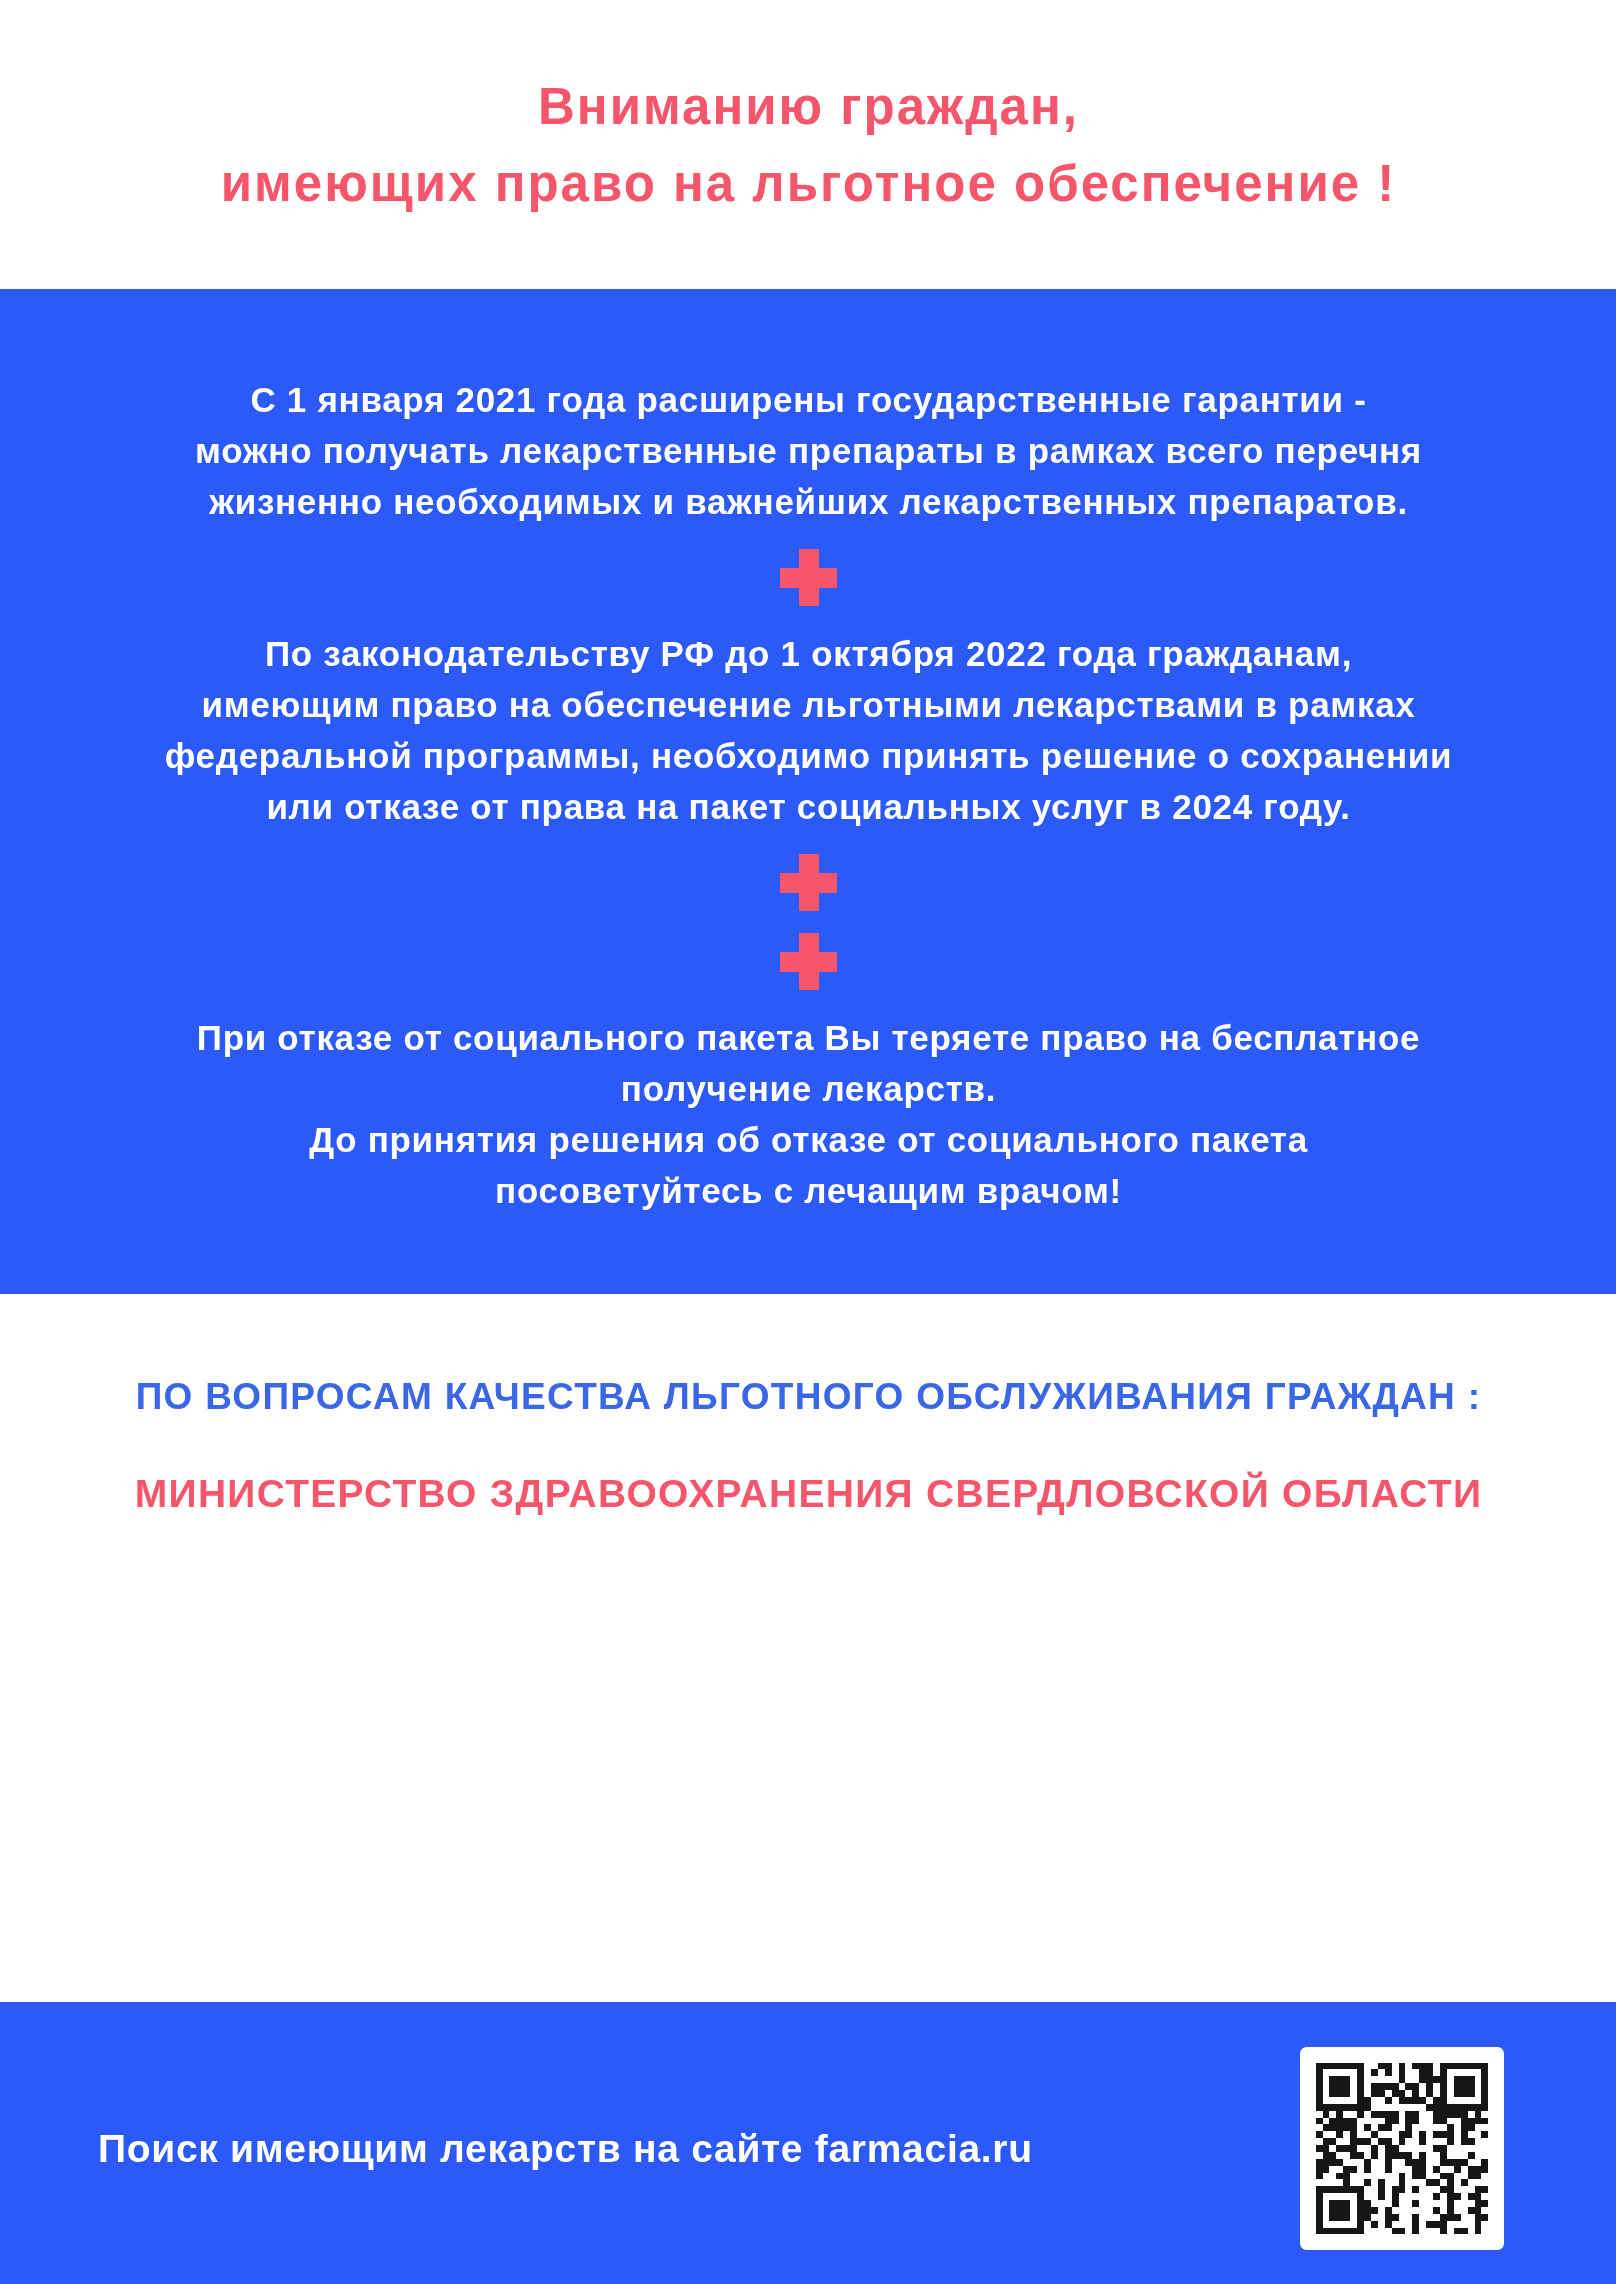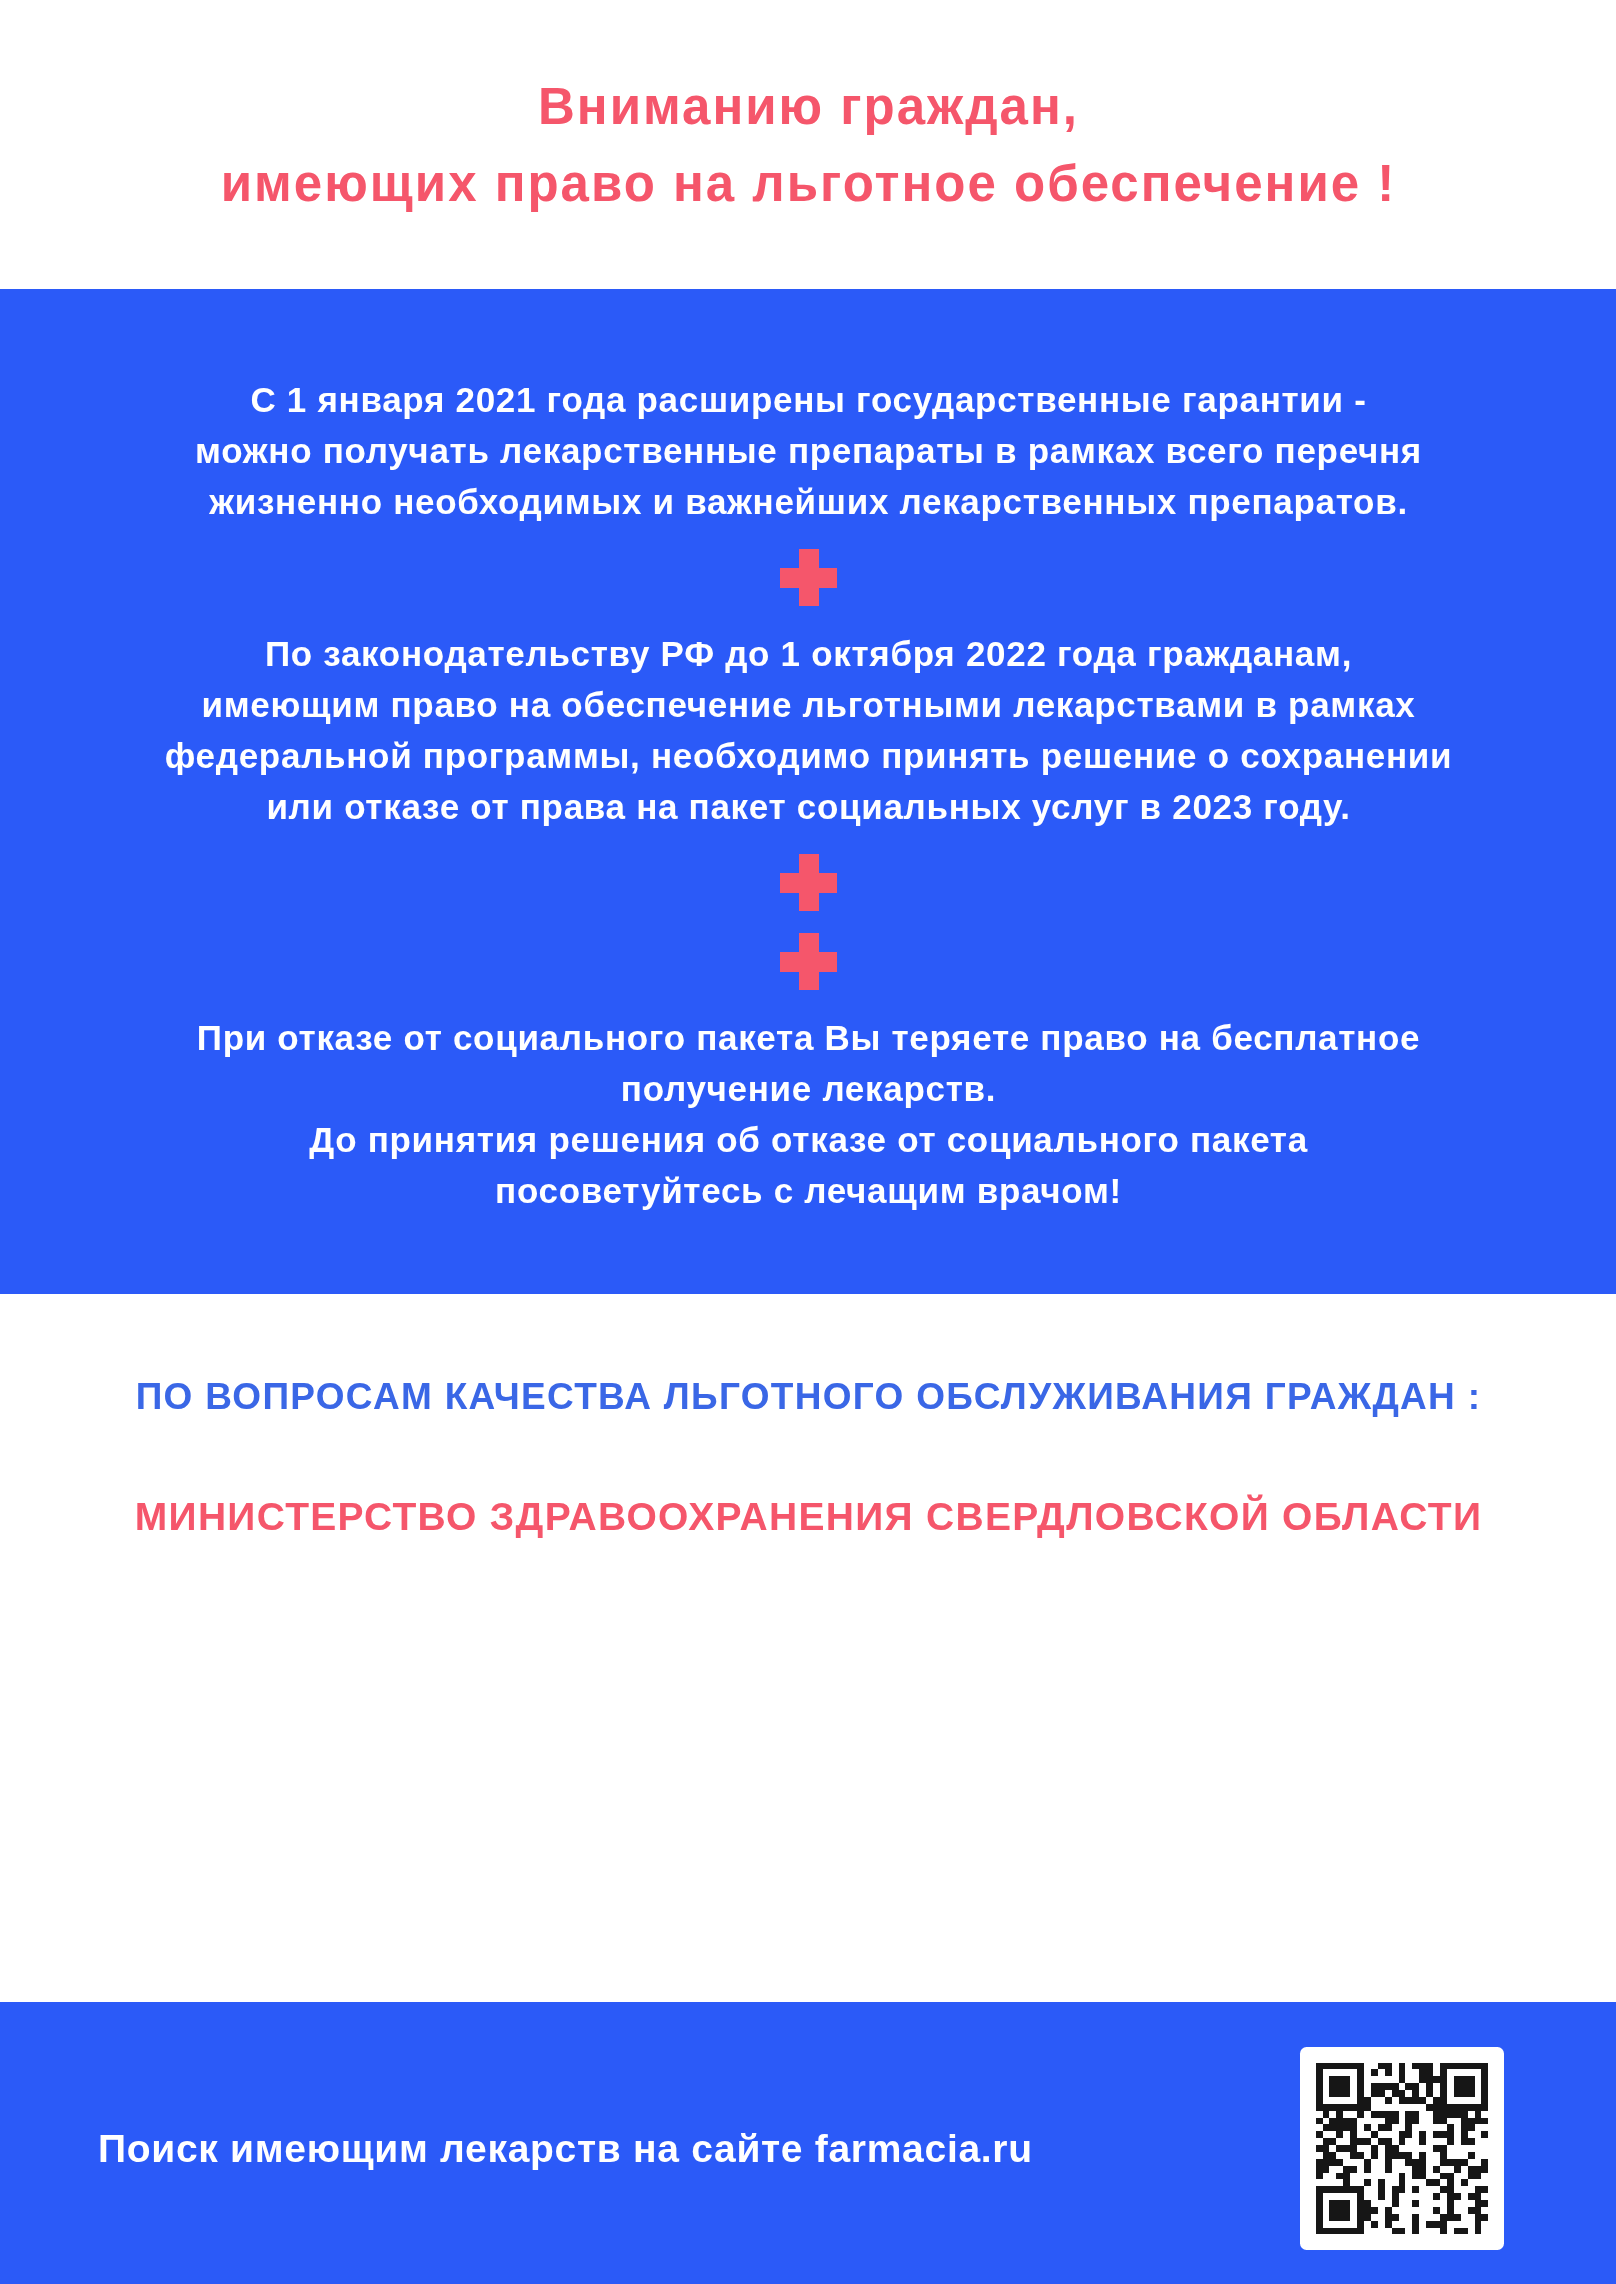--- a/index.html
+++ b/index.html
@@ -83,21 +83,21 @@
     padding-top: 83px;
     box-sizing: border-box;
   }
   .contacts-heading {
     margin: 0;
     color: #3A67E6;
     font-size: 37px;
     line-height: 39px;
     letter-spacing: 1.3px;
   }
-  .contact-block { margin-top: 79px; }
+  .contact-block { margin-top: 56px; }
   .contact-block + .contact-block { margin-top: 72px; }
   .contact-main {
     margin: 0;
     color: #F5566B;
     font-size: 39px;
     line-height: 43px;
     letter-spacing: 1.3px;
   }
   .contact-sub {
     margin: 10.4px 0 0 0;
@@ -156,21 +156,21 @@
   <section class="notice">
     <p class="para">С 1 января 2021 года расширены государственные гарантии -
 можно получать лекарственные препараты в рамках всего перечня
 жизненно необходимых и важнейших лекарственных препаратов.</p>
 
     <span class="cross"></span>
 
     <p class="para">По законодательству РФ до 1 октября 2022 года гражданам,
 имеющим право на обеспечение льготными лекарствами в рамках
 федеральной программы, необходимо принять решение о сохранении
-или отказе от права на пакет социальных услуг в 2023 году.</p>
+или отказе от права на пакет социальных услуг в 2024 году.</p>
 
     <span class="cross"></span>
 
 
     <span class="cross"></span>
 
     <p class="para">При отказе от социального пакета Вы теряете право на бесплатное
 получение лекарств.
 До принятия решения об отказе от социального пакета
 посоветуйтесь с лечащим врачом!</p>

